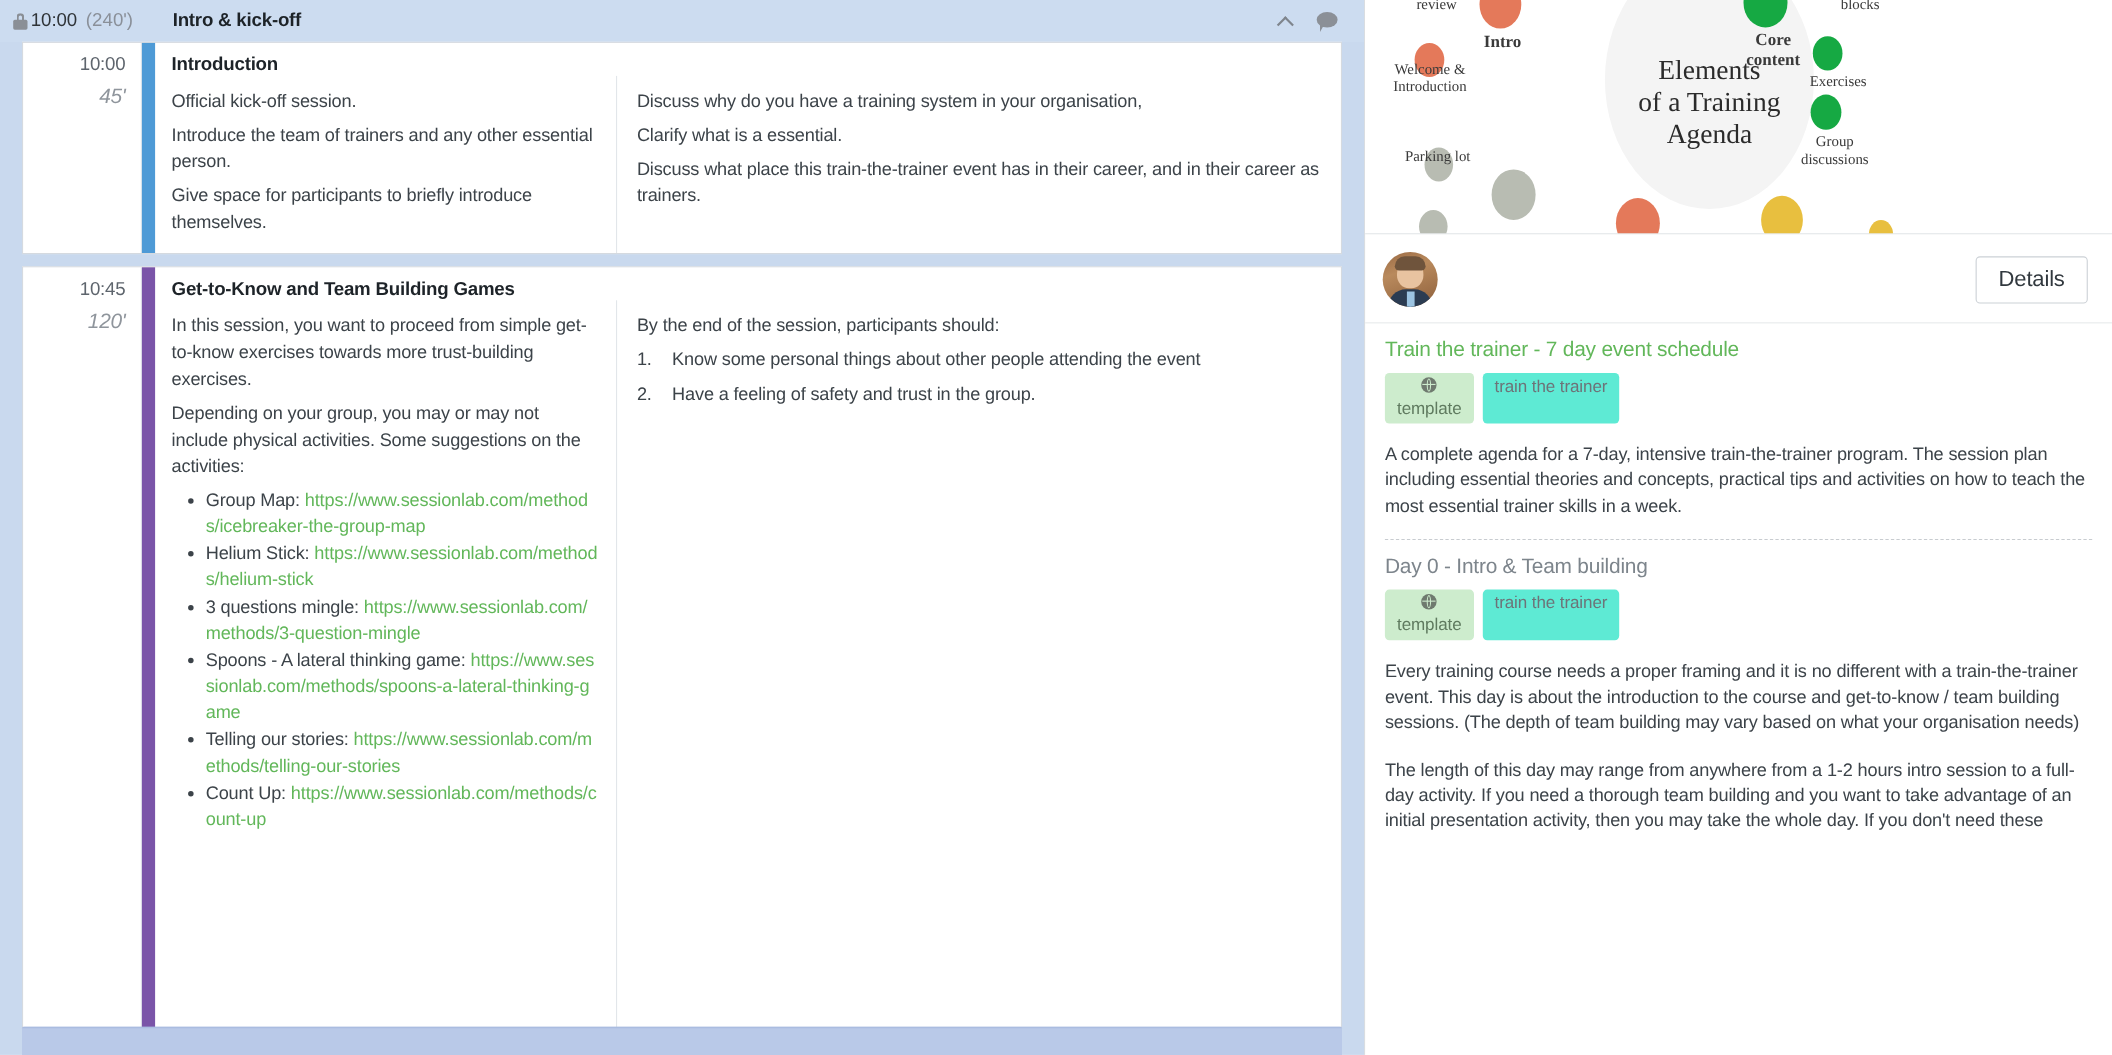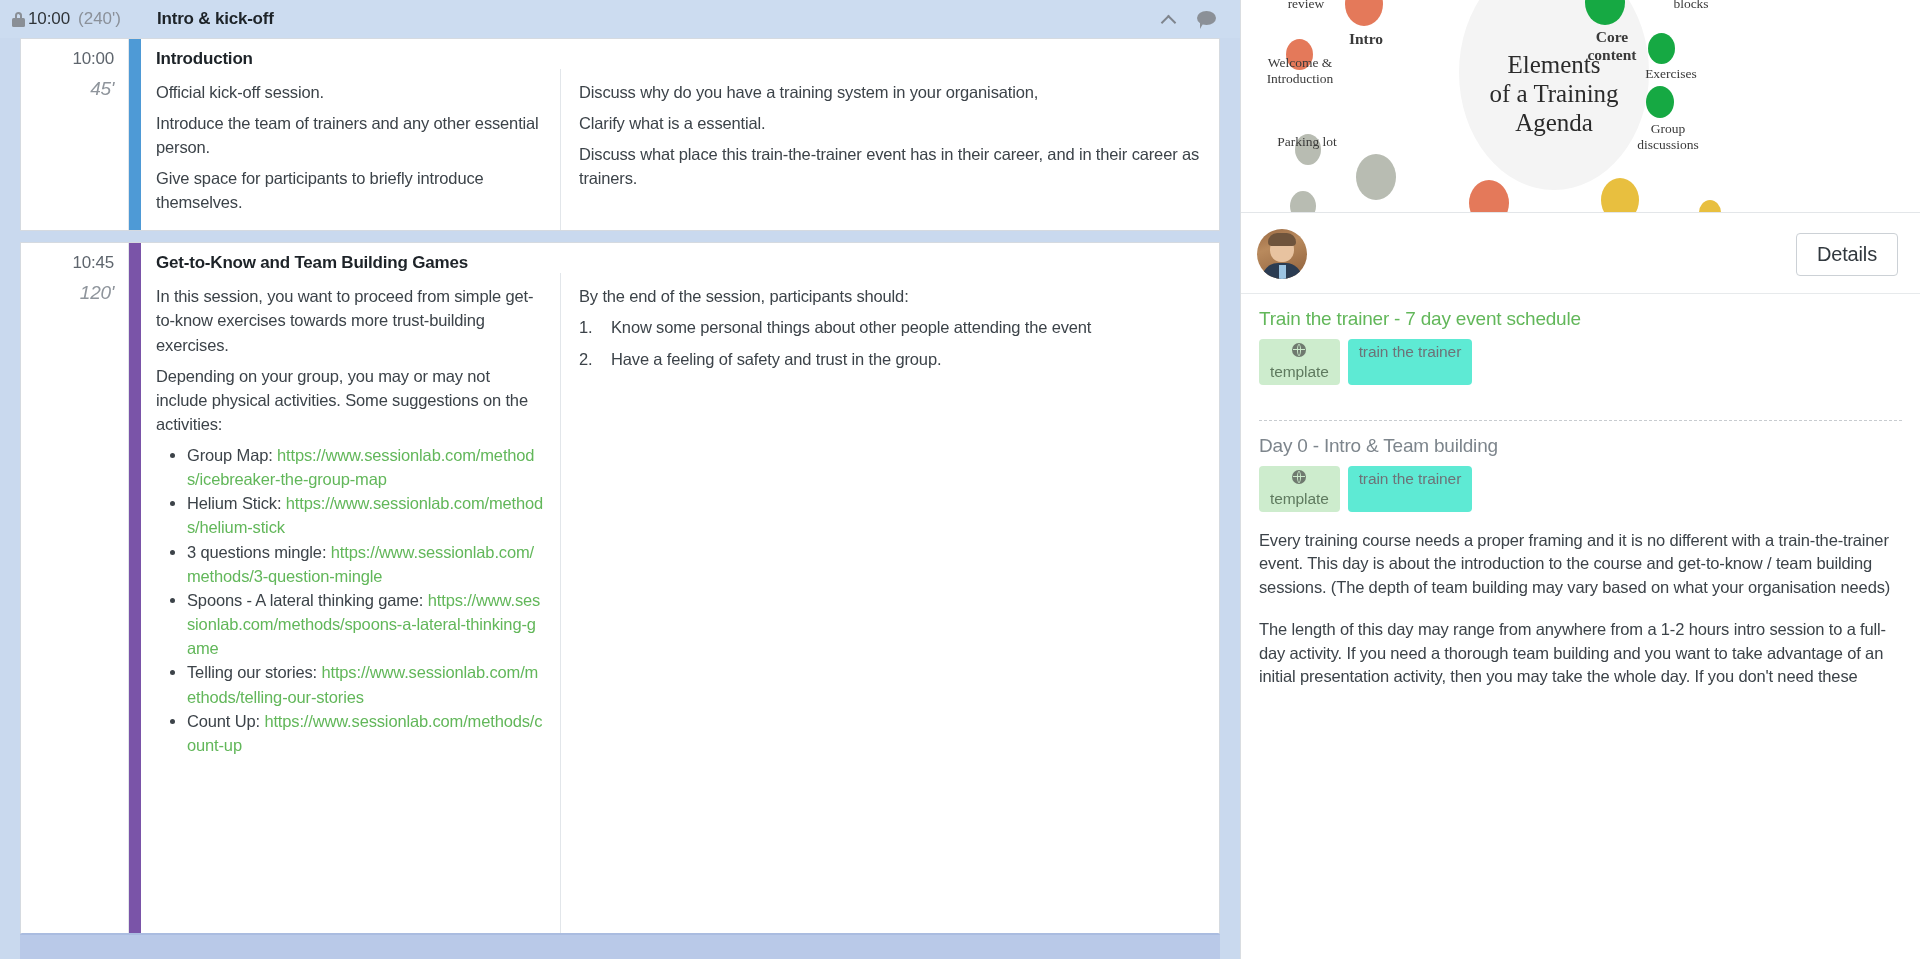--- a/index.html
+++ b/index.html
@@ -579,20 +579,21 @@
         <div class="tags">
           <span class="tag template">
             <span class="globe-icon"></span>
             <span>template</span>
           </span>
           <span class="tag plain">
             <span>train the trainer</span>
           </span>
         </div>
         <div class="sec-body">
+          <p>A complete agenda for a 7-day, intensive train-the-trainer program. The session plan including essential theories and concepts, practical tips and activities on how to teach the most essential trainer skills in a week.</p>
         </div>
       </div>
 
       <div class="section">
         <div class="sec-title grey">Day 0 - Intro &amp; Team building</div>
         <div class="tags">
           <span class="tag template">
             <span class="globe-icon"></span>
             <span>template</span>
           </span>

